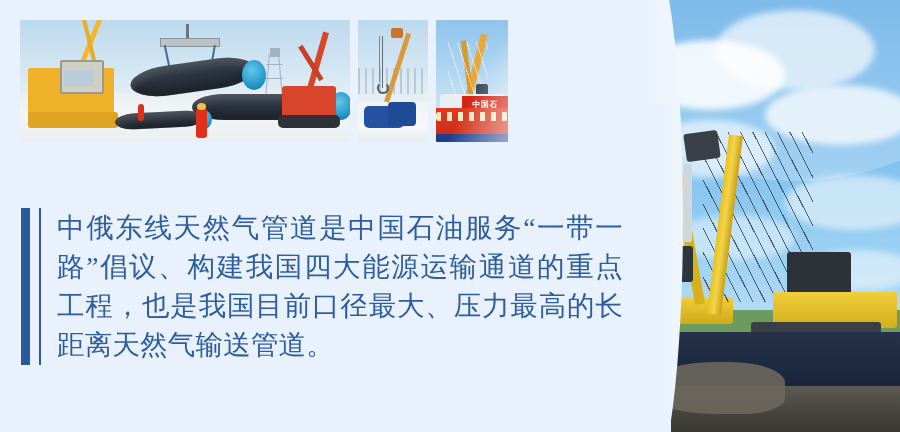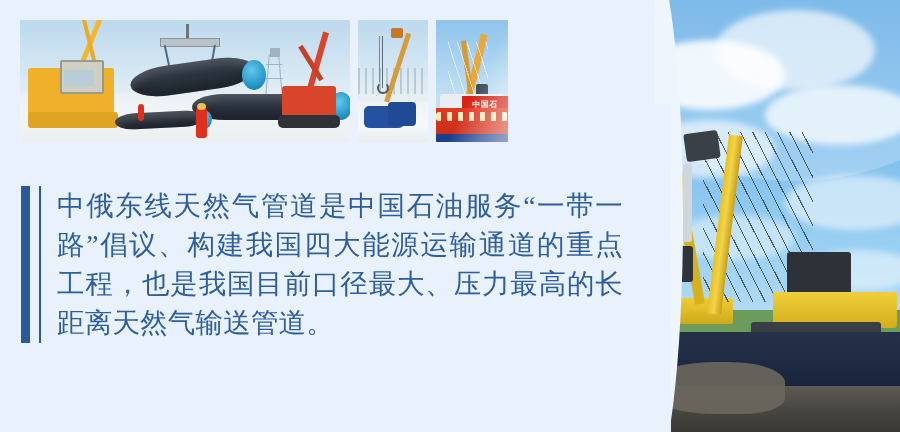--- a/index.html
+++ b/index.html
@@ -92,21 +92,21 @@
   .crowd{position:absolute;left:0;right:0;bottom:4px;height:30px;
         background:linear-gradient(180deg,#e23a22 0%,#c92a16 100%);}
   .crowd:after{content:"";position:absolute;left:0;right:0;top:4px;height:9px;
         background:repeating-linear-gradient(90deg,#f6e9c0 0 5px, transparent 5px 11px);border-radius:3px;}
   .blue-base{position:absolute;left:0;right:0;bottom:0;height:8px;background:#1b3f8f;}
 
   
   .photo-gloss{position:absolute;inset:0;background:linear-gradient(118deg,rgba(255,255,255,0) 55%,rgba(255,255,255,.30) 78%,rgba(255,255,255,.55) 100%);pointer-events:none;}
 
   
-  .quote{position:absolute;left:21px;top:186px;display:flex;justify-content:flex-end;}
+  .quote{position:absolute;left:21px;top:208px;display:flex;justify-content:flex-end;}
   .bar-thick{width:9px;height:157px;background:#2a5a9b;flex:none;}
   .bar-thin{width:2px;height:157px;background:#2a5a9b;margin-left:9px;flex:none;}
   .quote-text{margin-left:16px;width:566px;color:#2e5e9e;font-size:27.5px;line-height:39px;
               letter-spacing:.2px;font-family:"Liberation Serif","DejaVu Serif",serif;text-align:justify;}
 
   
   .right-panel{position:absolute;left:655px;top:0;width:245px;height:432px;overflow:hidden;}
   .r-sky{position:absolute;inset:0;background:linear-gradient(180deg,#5aa7e4 0%,#79bbec 28%,#9ad0f2 58%,#bfe0f6 80%,#cfe6f8 100%);}
   .cloud{position:absolute;background:rgba(255,255,255,.88);border-radius:50%;filter:blur(3px);}
   .c1{left:-20px;top:40px;width:150px;height:70px;}

